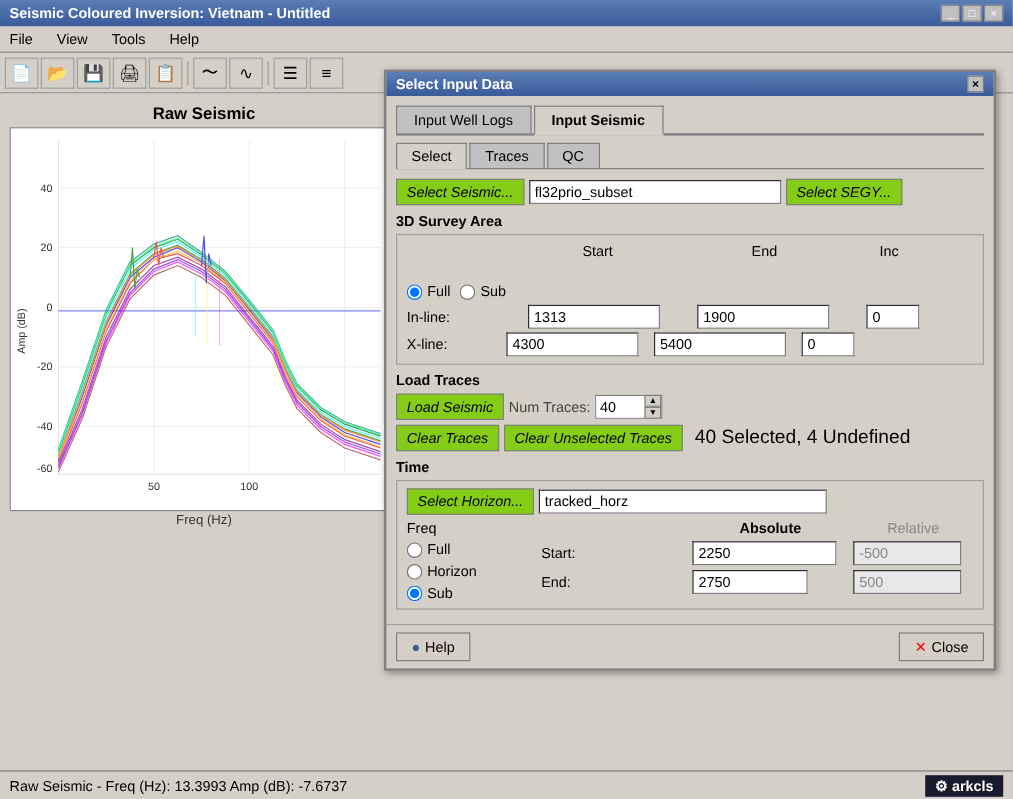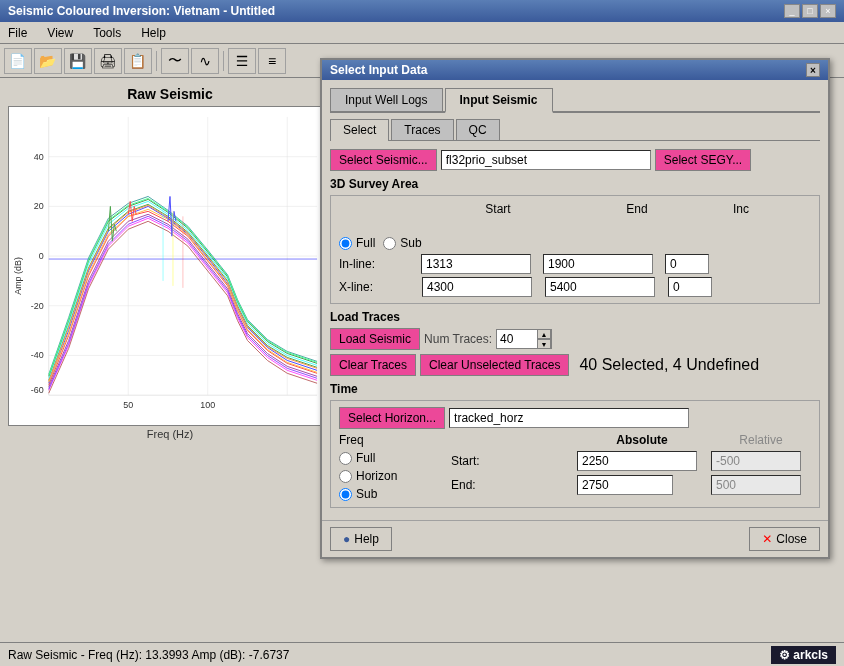--- a/index.html
+++ b/index.html
@@ -188,27 +188,27 @@
 
     .text-input {
       border: 1px inset #808080;
       background: white;
       padding: 2px 4px;
       font-size: 12px;
       height: 20px;
     }
 
     .btn {
-      background: #ec4899;
+      background: #84cc16;
       border: 1px solid #808080;
       padding: 3px 8px;
       font-size: 12px;
       cursor: pointer;
       height: 22px;
-      display: flex; align-items: center; justify-content: center;
+      display: flex; align-items: center; justify-content: center; font-style: italic;
     }
 
     .section-title {
       font-size: 12px;
       font-weight: bold;
       margin: 6px 0 4px 0;
     }
 
     .radio-label { display: flex; align-items: center; gap: 4px; font-size: 12px; }
 
@@ -441,21 +441,21 @@
         <label class="radio-label">
           <input type="radio" name="survey_type" checked="" style="">
           <span>Full</span>
         </label>
         <label class="radio-label">
           <input type="radio" name="survey_type" style="">
           <span>Sub</span>
         </label>
       </div>
 
-      <div style="display:grid; grid-template-columns:80px 120px 120px 50px; gap:2px; align-items:center; margin-bottom:3px;">
+      <div style="display:grid; grid-template-columns:80px 120px 120px 50px; gap:21px; align-items:center; margin-bottom:3px;">
         <span>In-line:</span>
         <input class="text-input" style="width: 110px;" value="1313">
         <input class="text-input" style="width: 110px;" value="1900">
         <input class="text-input" style="width: 44px;" value="0">
       </div>
 
       <div style="display:grid; grid-template-columns:80px 120px 120px 50px; gap:3px; align-items:center;">
         <span>X-line:</span>
         <input class="text-input" style="width: 110px;" value="4300">
         <input class="text-input" style="width: 110px;" value="5400">

